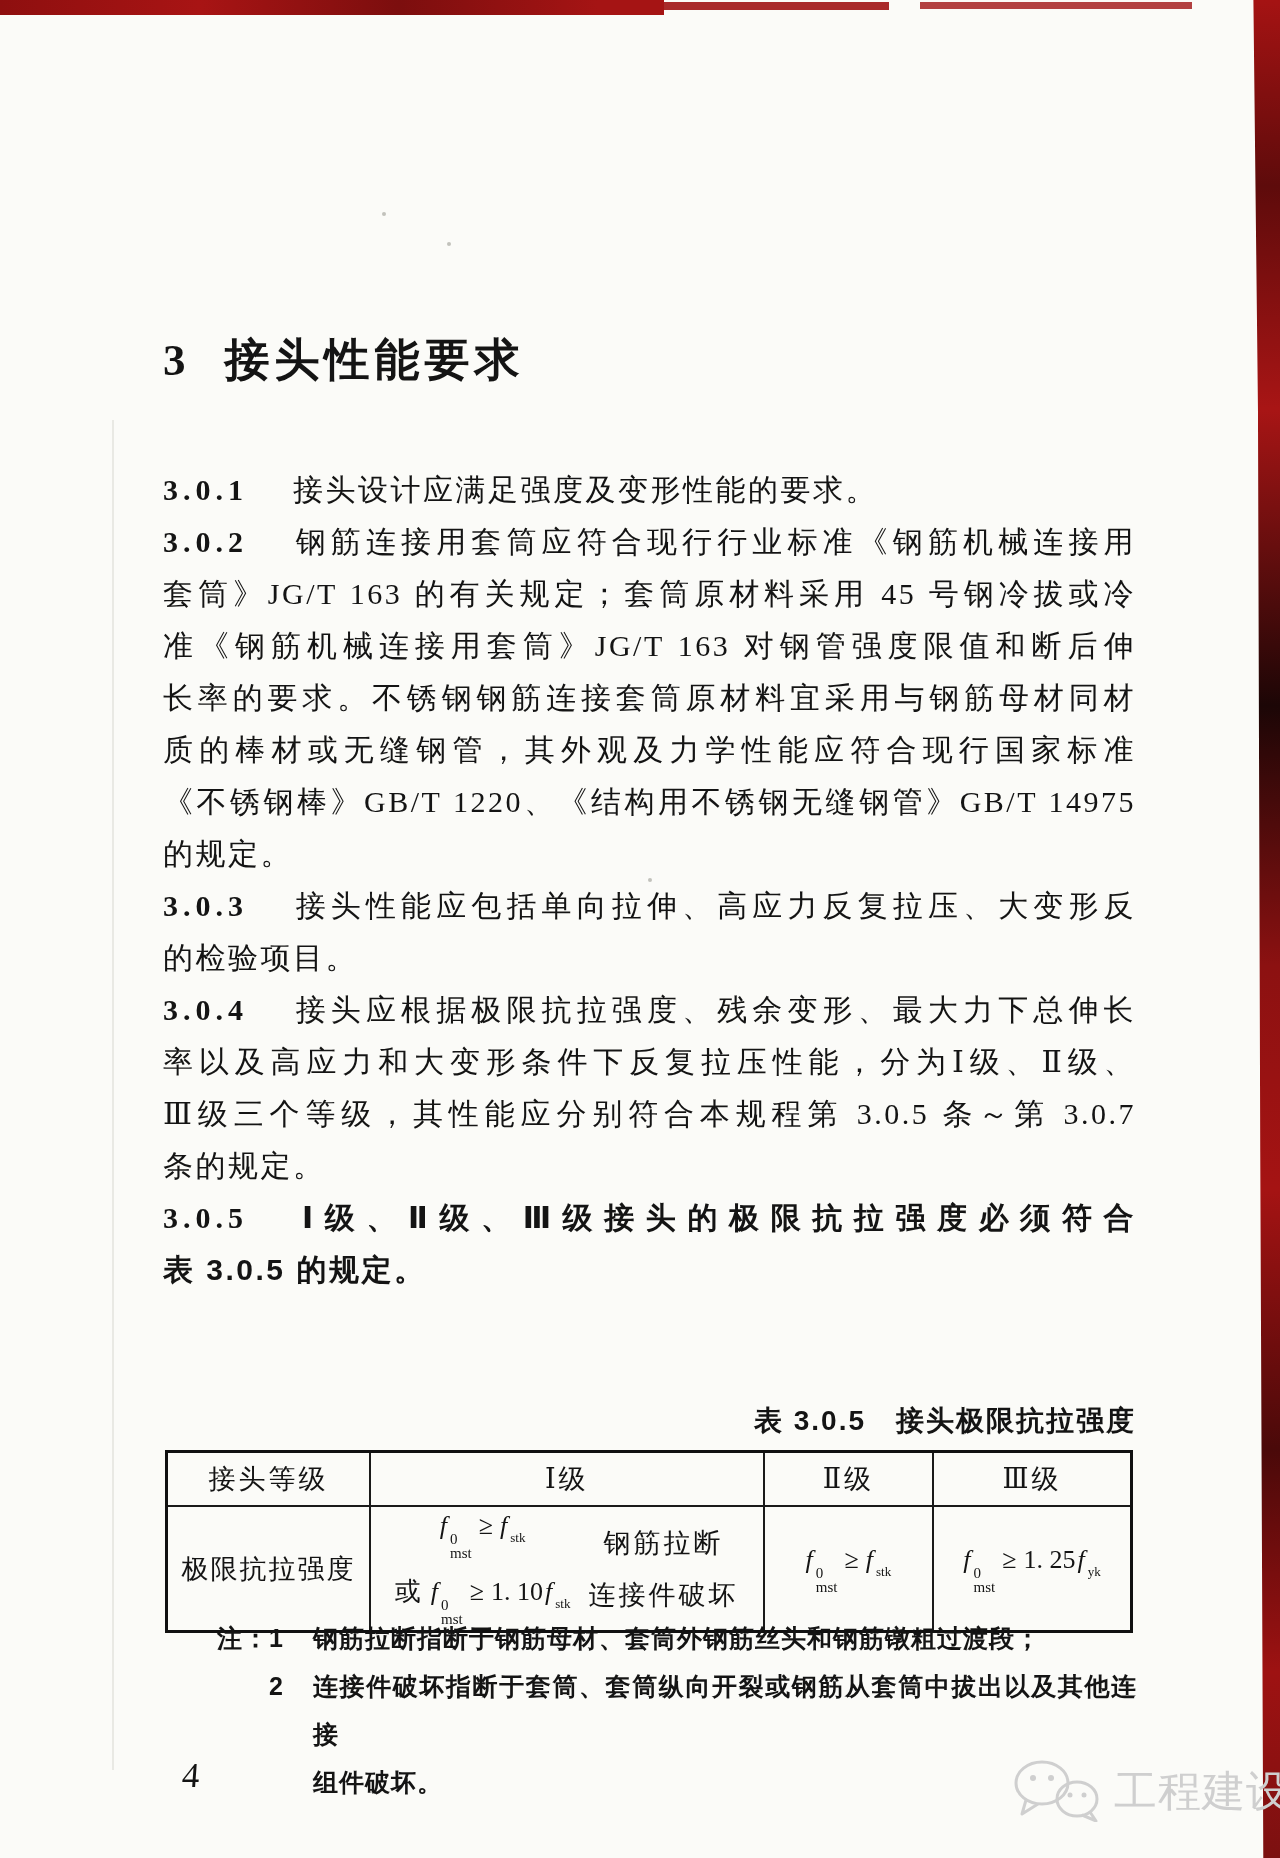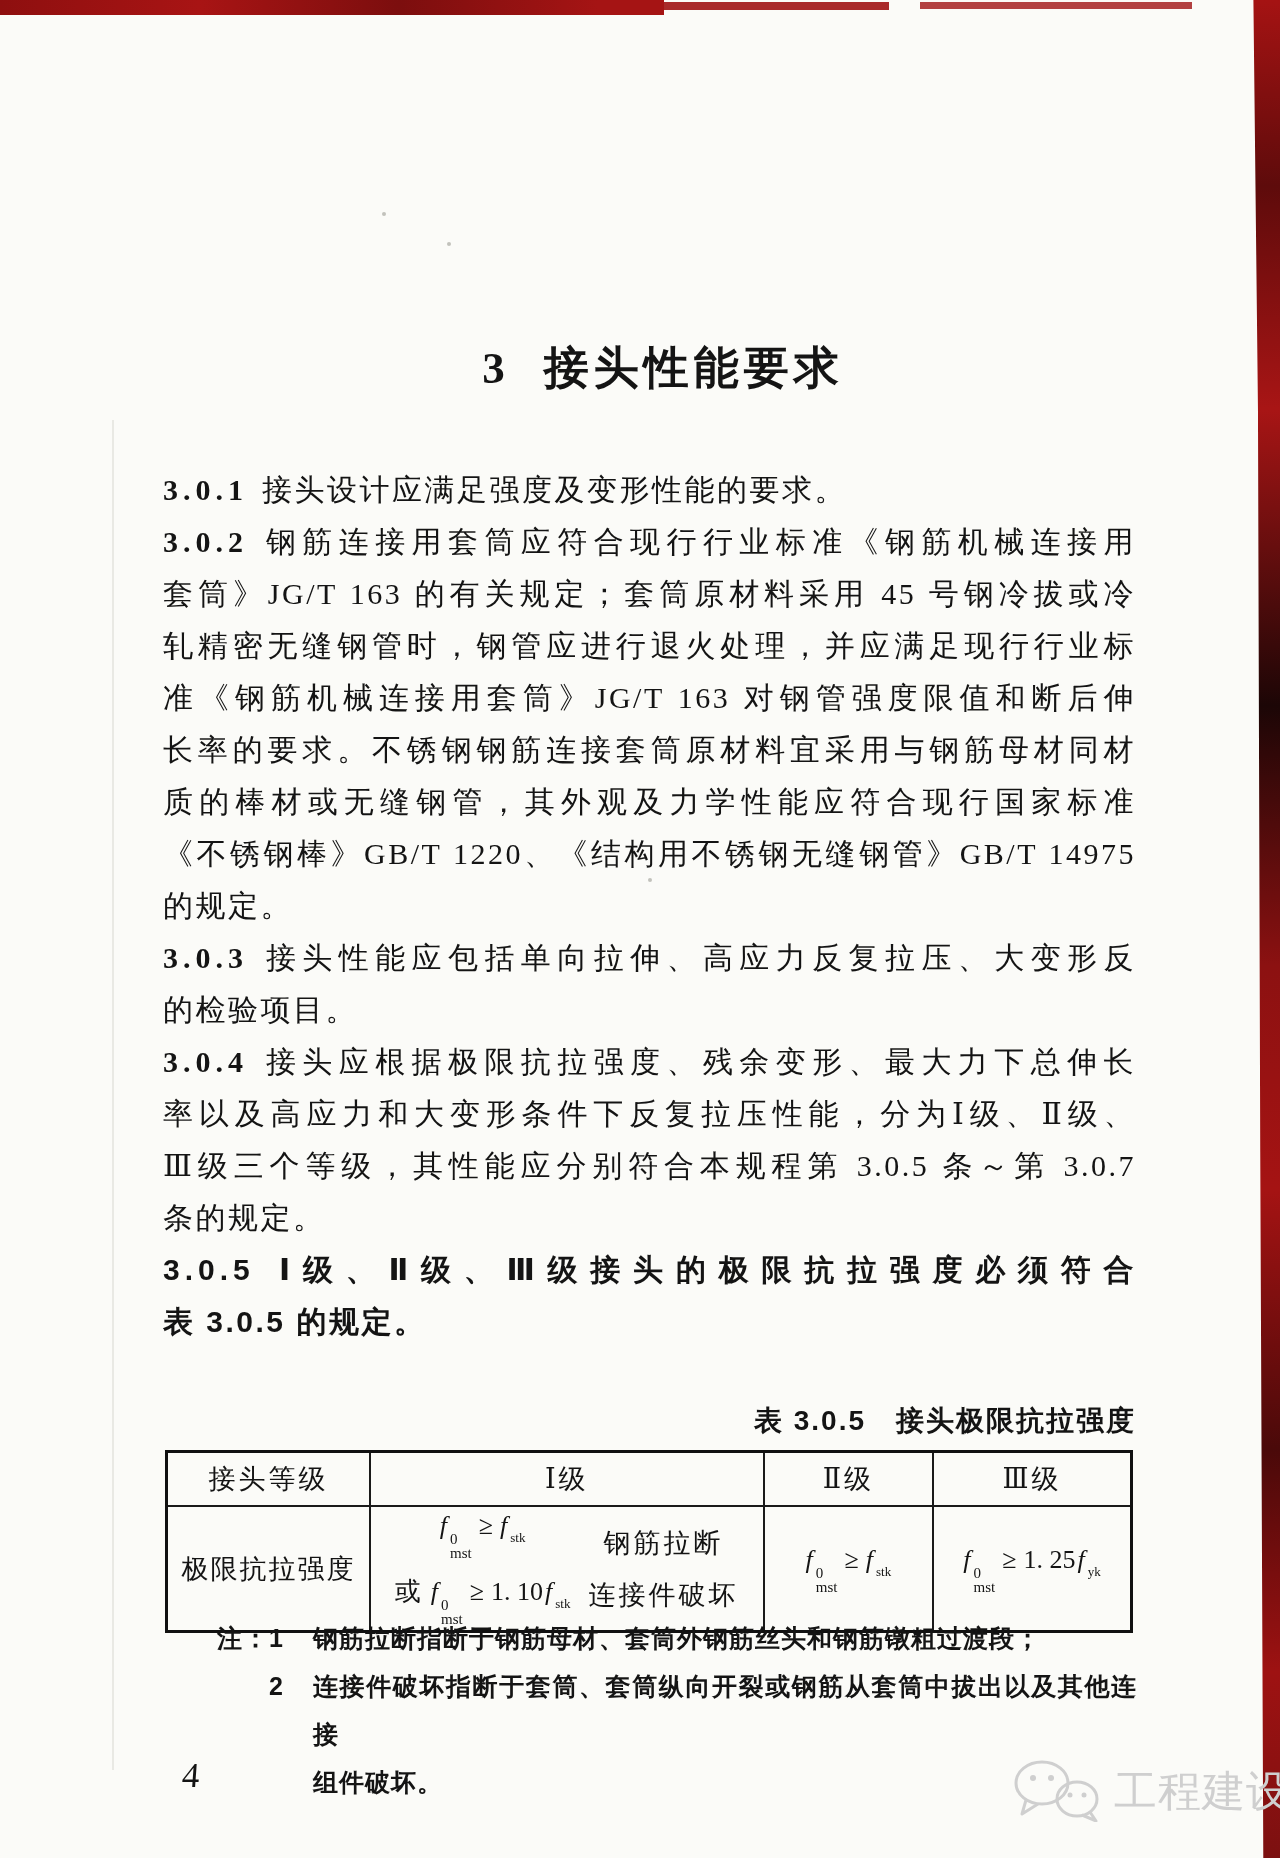--- a/index.html
+++ b/index.html
@@ -13,28 +13,28 @@
   .top-strip2{left:664px;top:2px;width:225px;height:8px;background:#a01313;opacity:.9;}
   .top-strip3{left:920px;top:2px;width:272px;height:7px;background:#a01313;opacity:.8;}
   .right-strip{
     left:1242px;top:0;width:38px;height:1858px;
     background:linear-gradient(180deg,#a51313 0%,#5e0b0b 10%,#a81515 22%,#1c0606 38%,#8c1111 52%,#a51313 64%,#4a0909 78%,#9e1212 90%,#7c1010 100%);
     clip-path:polygon(30% 0%,100% 0%,100% 100%,56% 100%,48% 62%,42% 22%);
   }
   .fold-line{left:112px;top:420px;width:2px;height:1350px;background:#e9e9e4;}
   .speck{width:4px;height:4px;border-radius:50%;background:#c2c2bc;}
 
-  .chapter-title{position:absolute;left:163px;top:338px;width:1000px;text-align:center;
+  .chapter-title{position:absolute;left:163px;top:330px;width:1000px;
     font-size:45px;font-weight:bold;letter-spacing:5px;white-space:nowrap;}
   .chapter-title .tnum{margin-right:34px;}
 
   .clauses{position:absolute;left:163px;top:464px;width:973px;font-size:30px;line-height:52px;letter-spacing:2.5px;}
   .ln{text-align:justify;height:52px;overflow:hidden;}
   .ln.fill{text-align-last:justify;}
-  .pnum{font-weight:bold;letter-spacing:5px;margin-right:14px;}
+  .pnum{font-weight:bold;letter-spacing:5px;margin-right:45px;font-family:Liberation Serif, serif;}
   .para.hei{font-family:"Liberation Sans","DejaVu Sans",sans-serif;font-weight:600;}
 
   .tbl-caption{position:absolute;left:163px;top:1402px;width:973px;text-align:right;
     font-family:"Liberation Sans","DejaVu Sans",sans-serif;font-weight:700;font-size:28px;letter-spacing:2px;}
 
   table.stbl{position:absolute;left:165px;top:1450px;width:968px;border-collapse:collapse;table-layout:fixed;
     font-size:27px;}
   table.stbl td{border:2px solid #1a1a1a;text-align:center;vertical-align:middle;padding:0;}
   table.stbl{border:3px solid #111;}
   tr.thr td{height:52px;letter-spacing:3px;}
@@ -89,21 +89,20 @@
 
   <div class="clauses">
 
     <div class="para">
       <div class="ln"><span class="pnum">3.0.1</span><span>接头设计应满足强度及变形性能的要求。</span></div>
     </div>
 
     <div class="para">
       <div class="ln fill"><span class="pnum">3.0.2</span><span>钢筋连接用套筒应符合现行行业标准《钢筋机械连接用</span></div>
       <div class="ln fill">套筒》JG/T 163 的有关规定；套筒原材料采用 45 号钢冷拔或冷</div>
-      <div class="ln fill">轧精密无缝钢管时，钢管应进行退火处理，并应满足现行行业标</div>
       <div class="ln fill">准《钢筋机械连接用套筒》JG/T 163 对钢管强度限值和断后伸</div>
       <div class="ln fill">长率的要求。不锈钢钢筋连接套筒原材料宜采用与钢筋母材同材</div>
       <div class="ln fill">质的棒材或无缝钢管，其外观及力学性能应符合现行国家标准</div>
       <div class="ln fill">《不锈钢棒》GB/T 1220、《结构用不锈钢无缝钢管》GB/T 14975</div>
       <div class="ln">的规定。</div>
     </div>
 
     <div class="para">
       <div class="ln fill"><span class="pnum">3.0.3</span><span>接头性能应包括单向拉伸、高应力反复拉压、大变形反</span></div>
       <div class="ln">的检验项目。</div>

